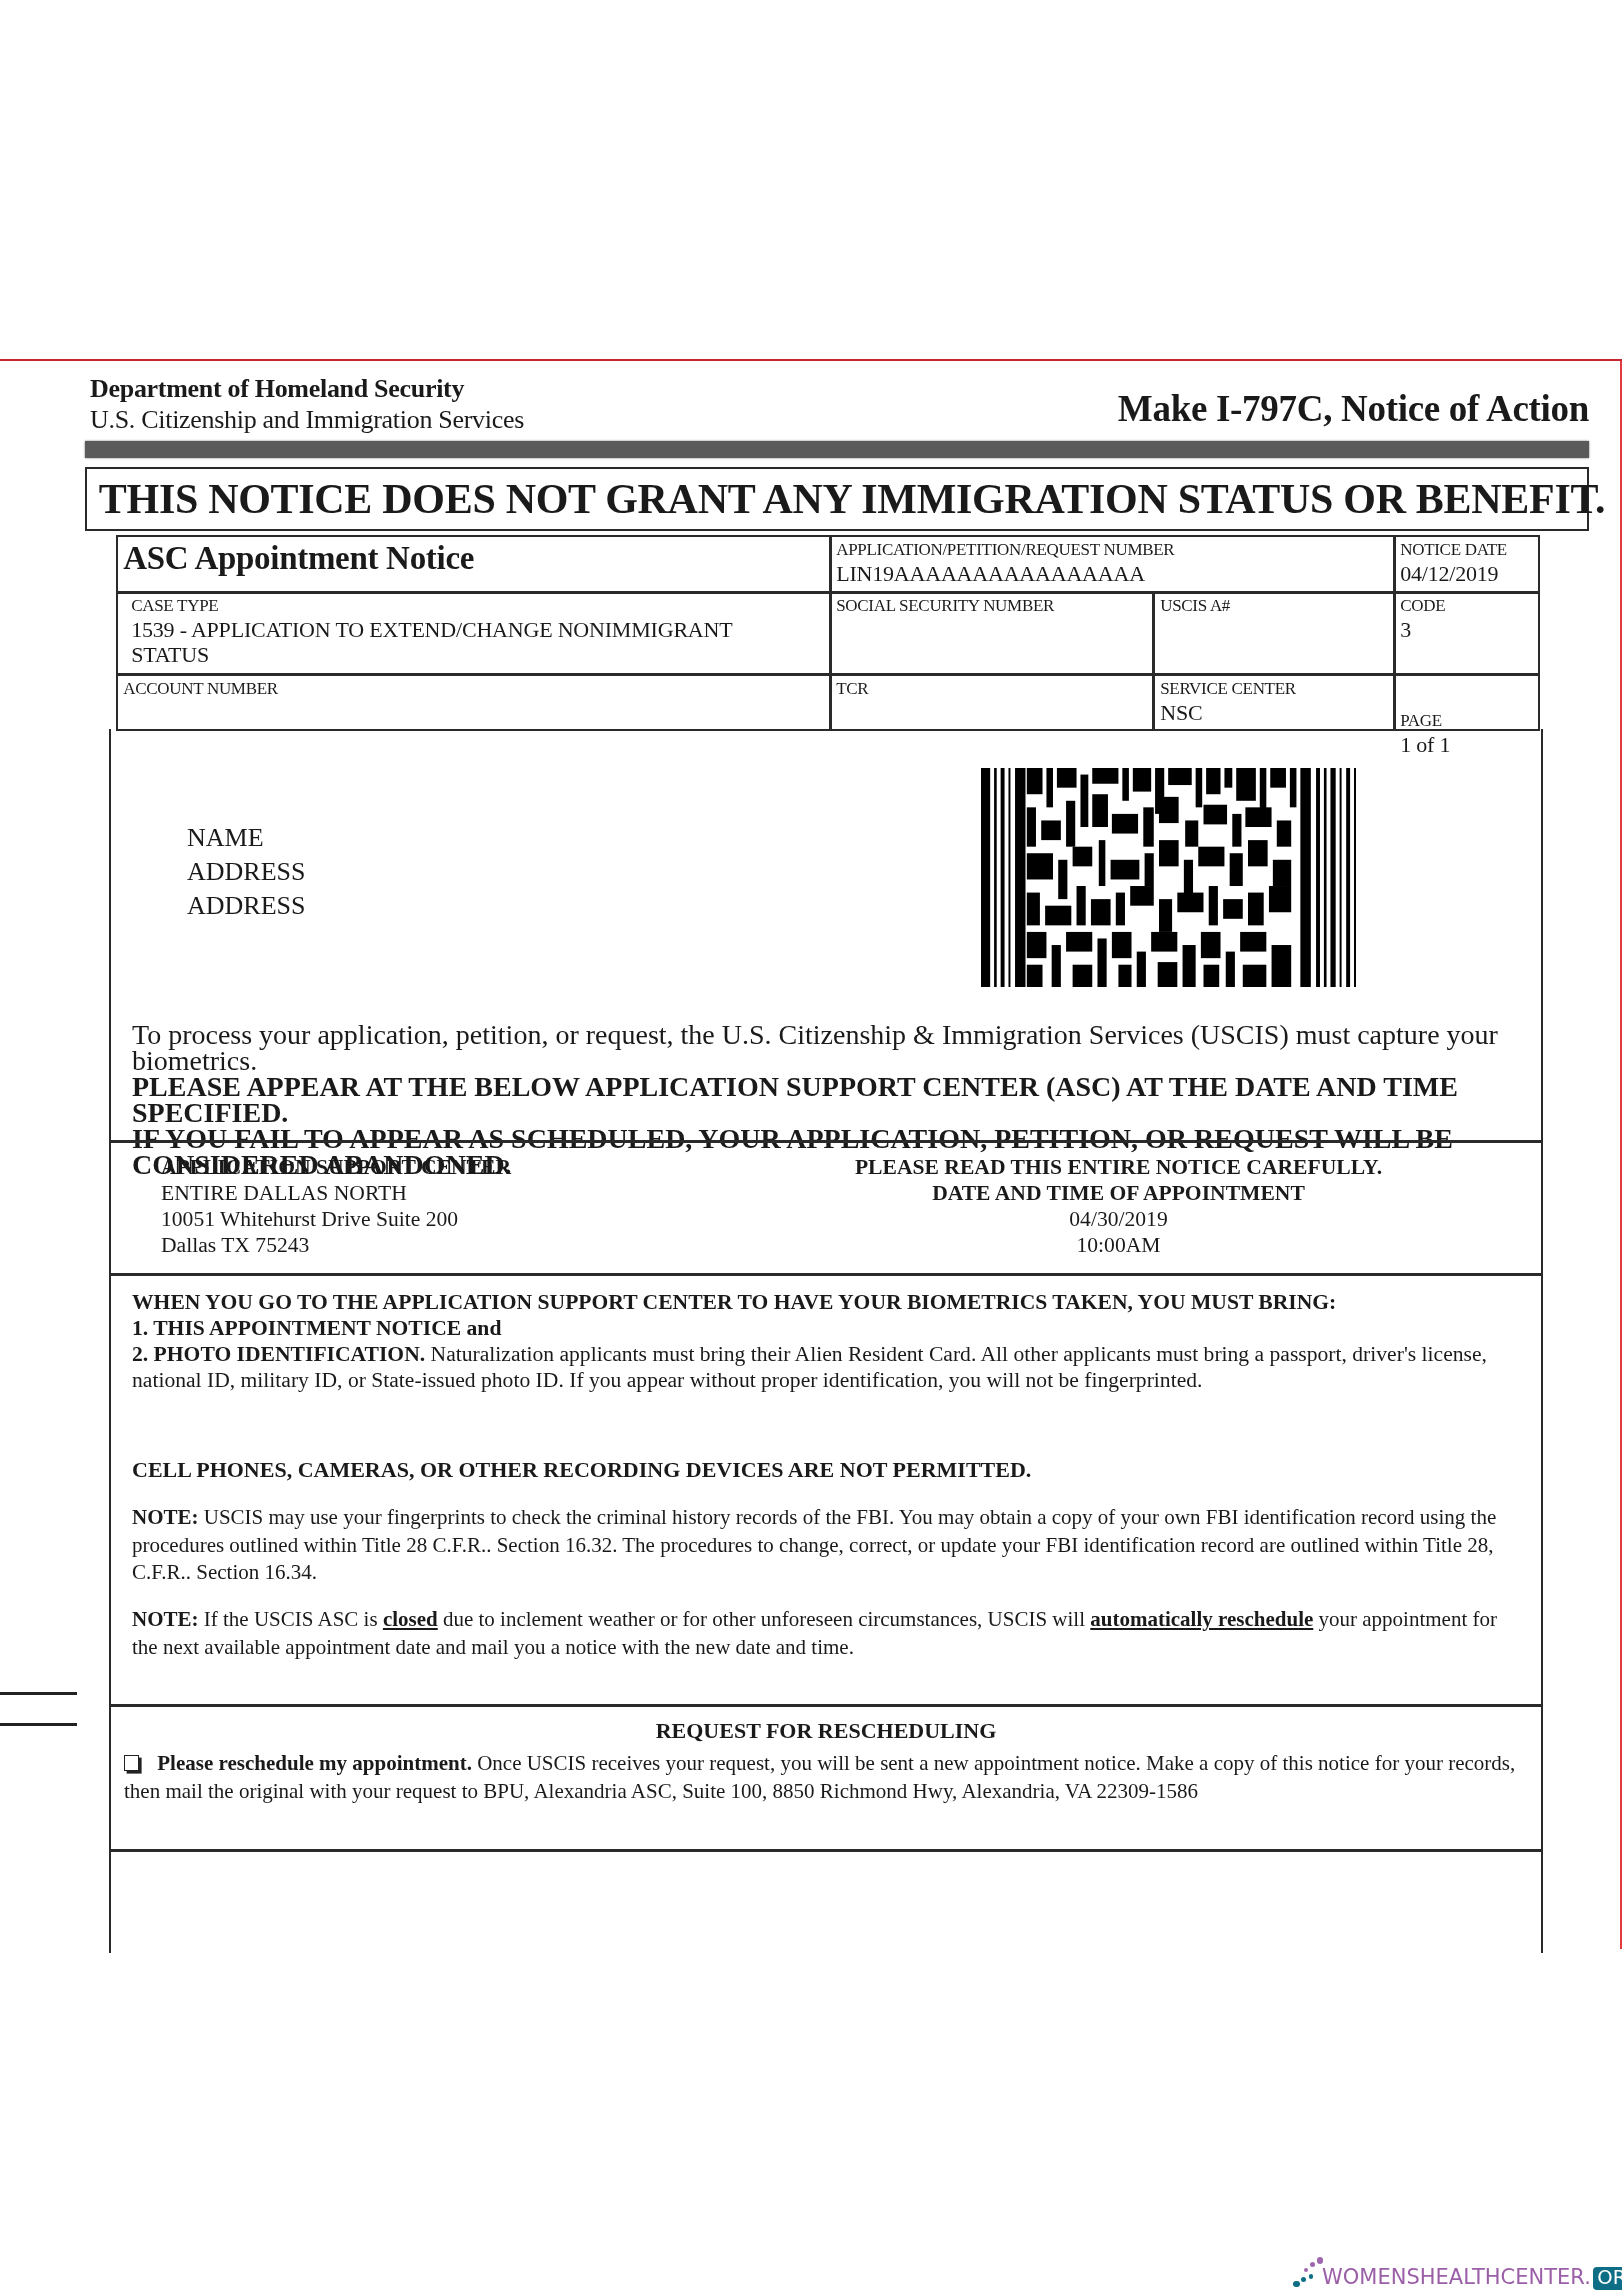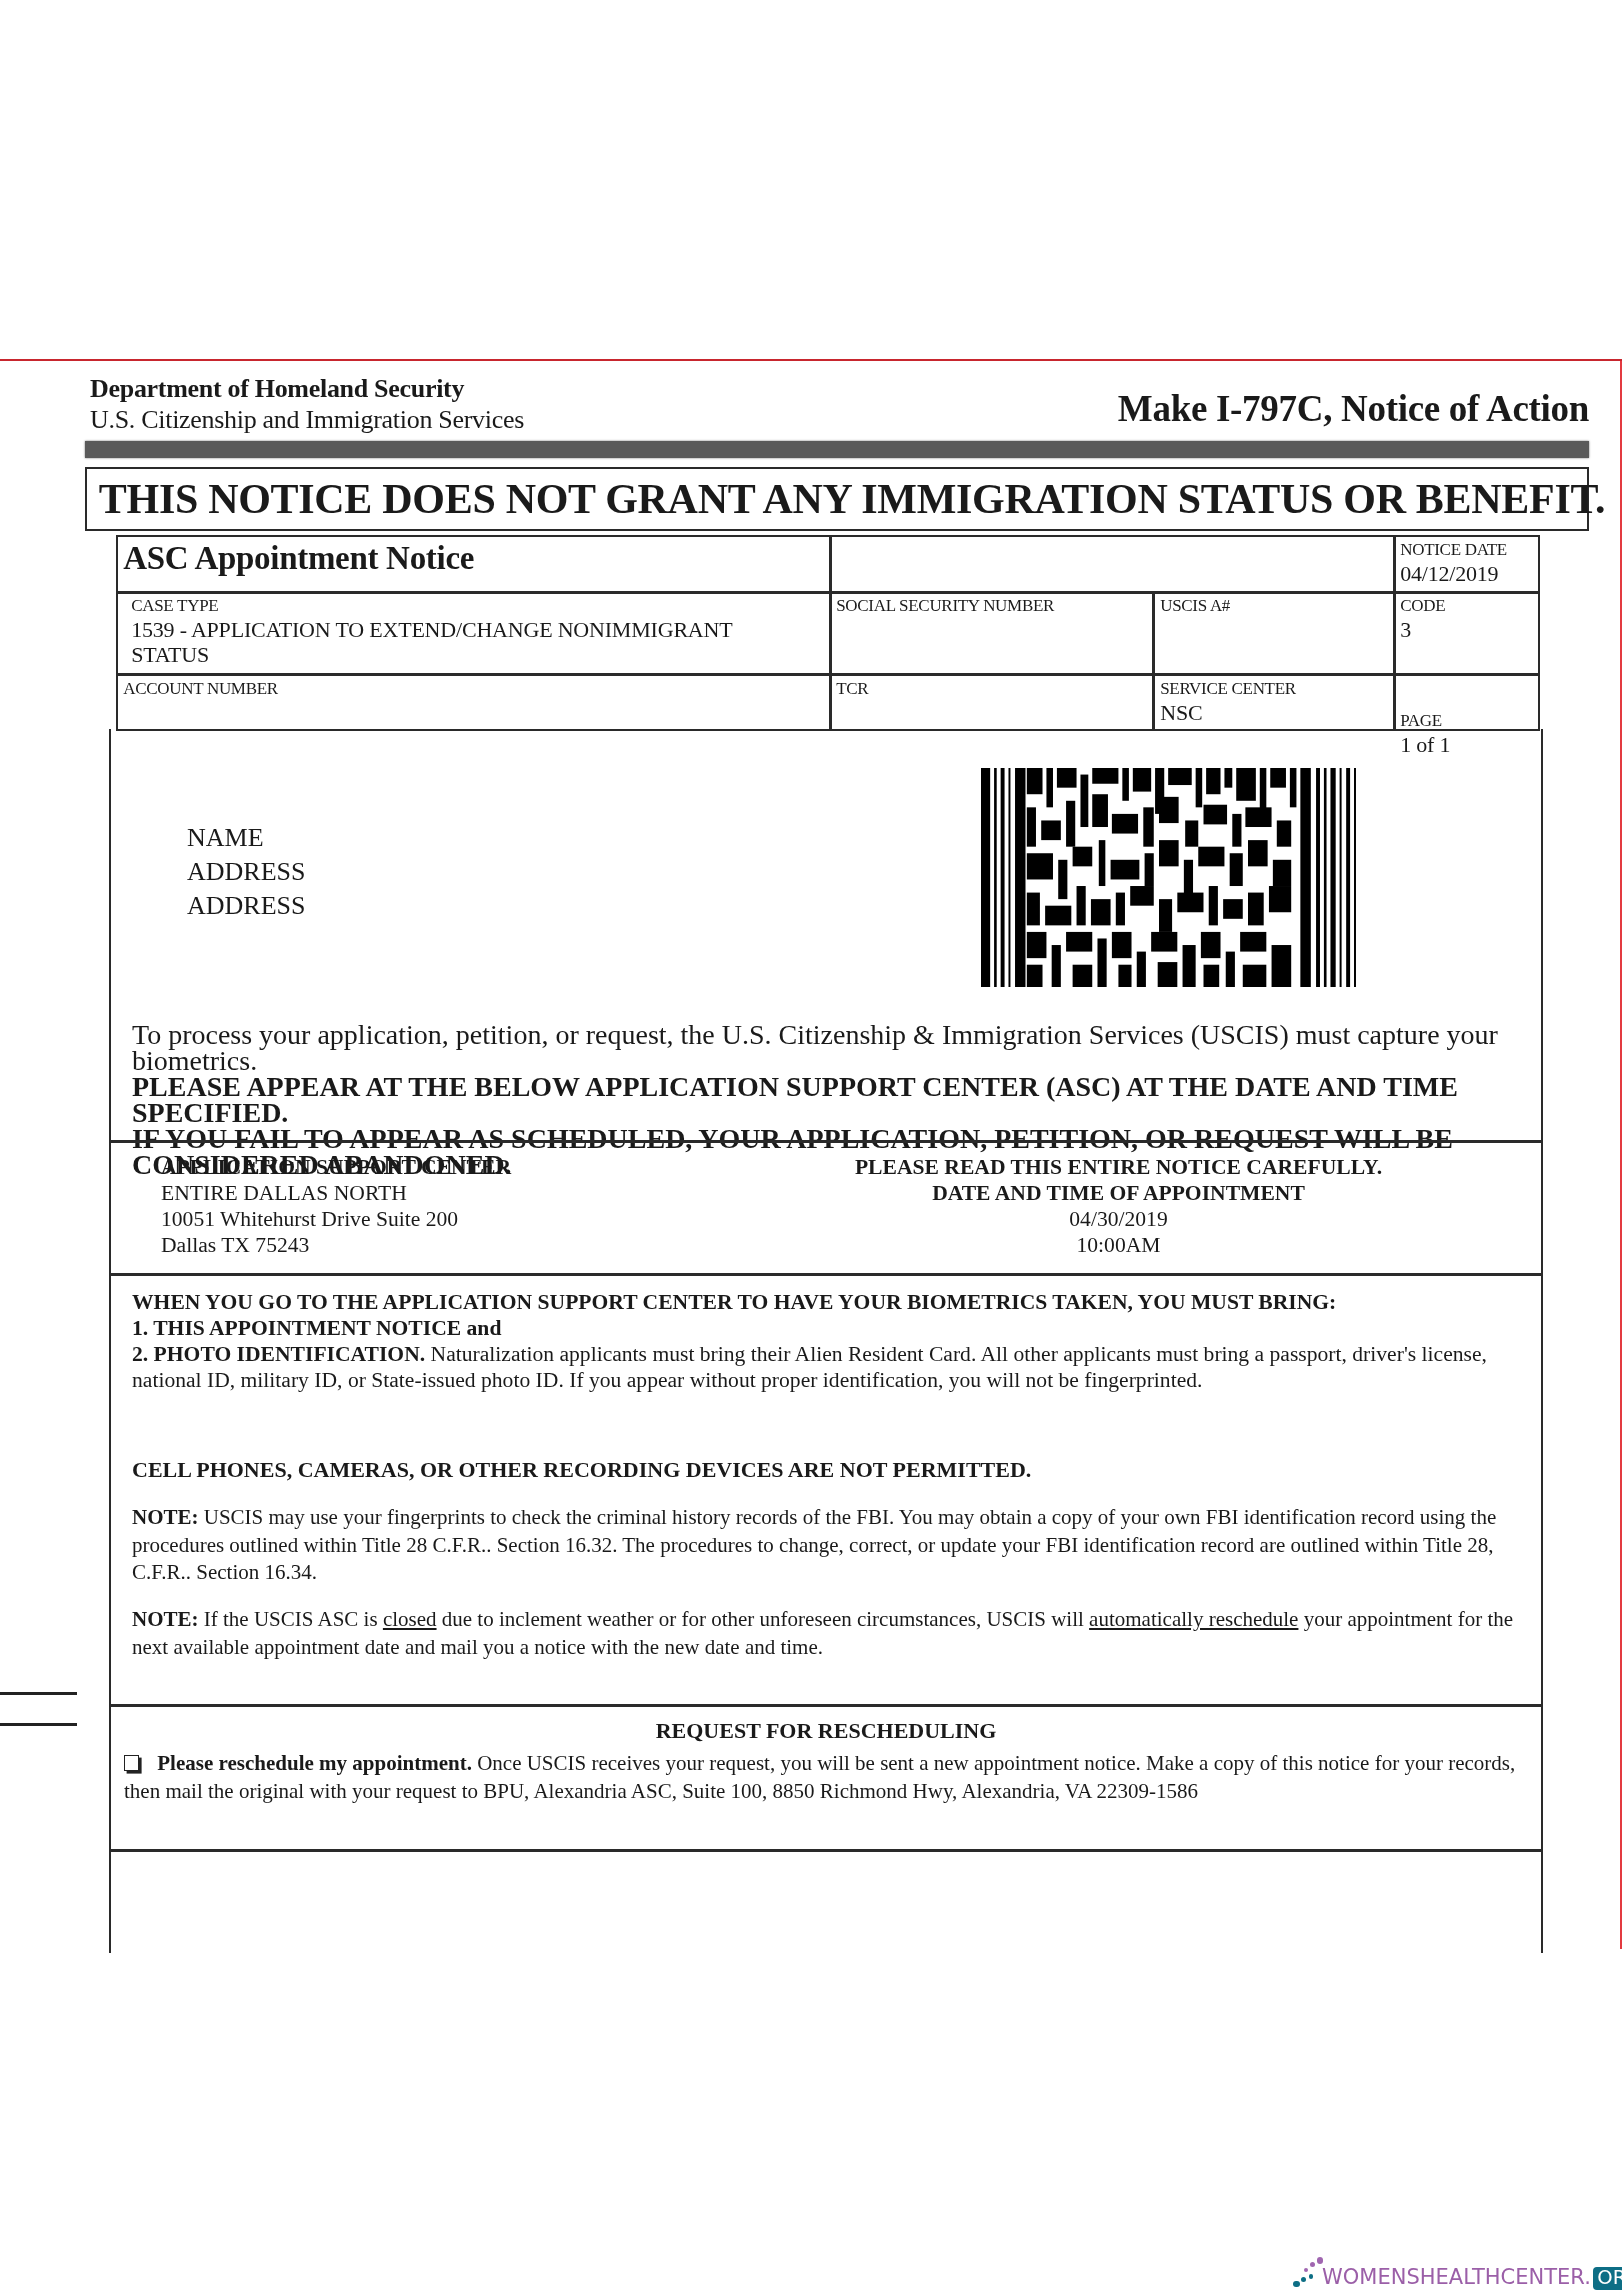--- a/index.html
+++ b/index.html
@@ -45,21 +45,21 @@
   .asc-left .b { font-weight: bold; }
   .asc-right { position: absolute; left: 700px; width: 615px; top: 425px; font-size: 21.6px; line-height: 26px; text-align: center; }
   .asc-right .b { font-weight: bold; }
 
   .bring { position: absolute; left: 21px; top: 560px; right: 19.6px; font-size: 21.6px; line-height: 26px; }
   .bring .b { font-weight: bold; }
   .cell-phones { position: absolute; left: 21px; top: 728px; font-size: 22px; font-weight: bold; }
   .note1 { position: absolute; left: 21px; top: 775px; right: 19.6px; font-size: 21px; line-height: 27.5px; }
   .note2 { position: absolute; left: 21px; top: 877px; right: 19.6px; font-size: 21px; line-height: 27.5px; }
   .b { font-weight: bold; }
-  .u { text-decoration: underline; font-weight: normal; }
+  .u { text-decoration: underline; font-weight: bold; }
 
   .resched-title { position: absolute; left: 0; right: 0; top: 989px; text-align: center; font-size: 22px; font-weight: bold; }
   .resched-text { position: absolute; left: 13px; top: 1021px; right: 19.6px; font-size: 21px; line-height: 27.5px; }
   .checkbox { display: inline-block; width: 13px; height: 14.4px; border: 1.3px solid #222; box-shadow: 2.6px 2.6px 0 #222;
               vertical-align: -1.3px; margin-right: 18.3px; background: #fff; cursor: pointer; }
 
   .margin-marks { position: absolute; left: 0; top: 1309px; }
   .margin-marks div { width: 77px; height: 3.3px; background: #222; margin-bottom: 27.5px; }
 
   .logo { position: absolute; left: 1293px; top: 2251px; height: 39px; display: flex; align-items: flex-end; }
@@ -85,20 +85,24 @@
 
   <div class="info">
     <div class="hline" style="left:0;right:0;top:54px;"></div>
     <div class="hline" style="left:0;right:0;top:136px;"></div>
     <div class="vline" style="left:711px;top:0;bottom:0;"></div>
     <div class="vline" style="left:1034px;top:54px;bottom:0;"></div>
     <div class="vline" style="left:1275px;top:0;bottom:0;"></div>
 
     <div class="cell" style="left:0;top:0;width:711px;height:54px;">
       <span class="notice-title">ASC Appointment Notice</span>
+    </div>
+    <div class="cell" style="left:713px;top:0;width:561px;height:54px;">
+      <span class="lbl">APPLICATION/PETITION/REQUEST NUMBER</span>
+      <span class="val">LIN19AAAAAAAAAAAAAAAA</span>
     </div>
     <div class="cell" style="left:1277px;top:0;width:144px;height:54px;">
       <span class="lbl">NOTICE DATE</span>
       <span class="val">04/12/2019</span>
     </div>
 
     <div class="cell" style="left:8px;top:56px;width:574px;height:80px;">
       <span class="lbl">CASE TYPE</span>
       <span class="val" style="width:654px;line-height:25px;">1539  -  APPLICATION TO EXTEND/CHANGE NONIMMIGRANT STATUS</span>
     </div>

